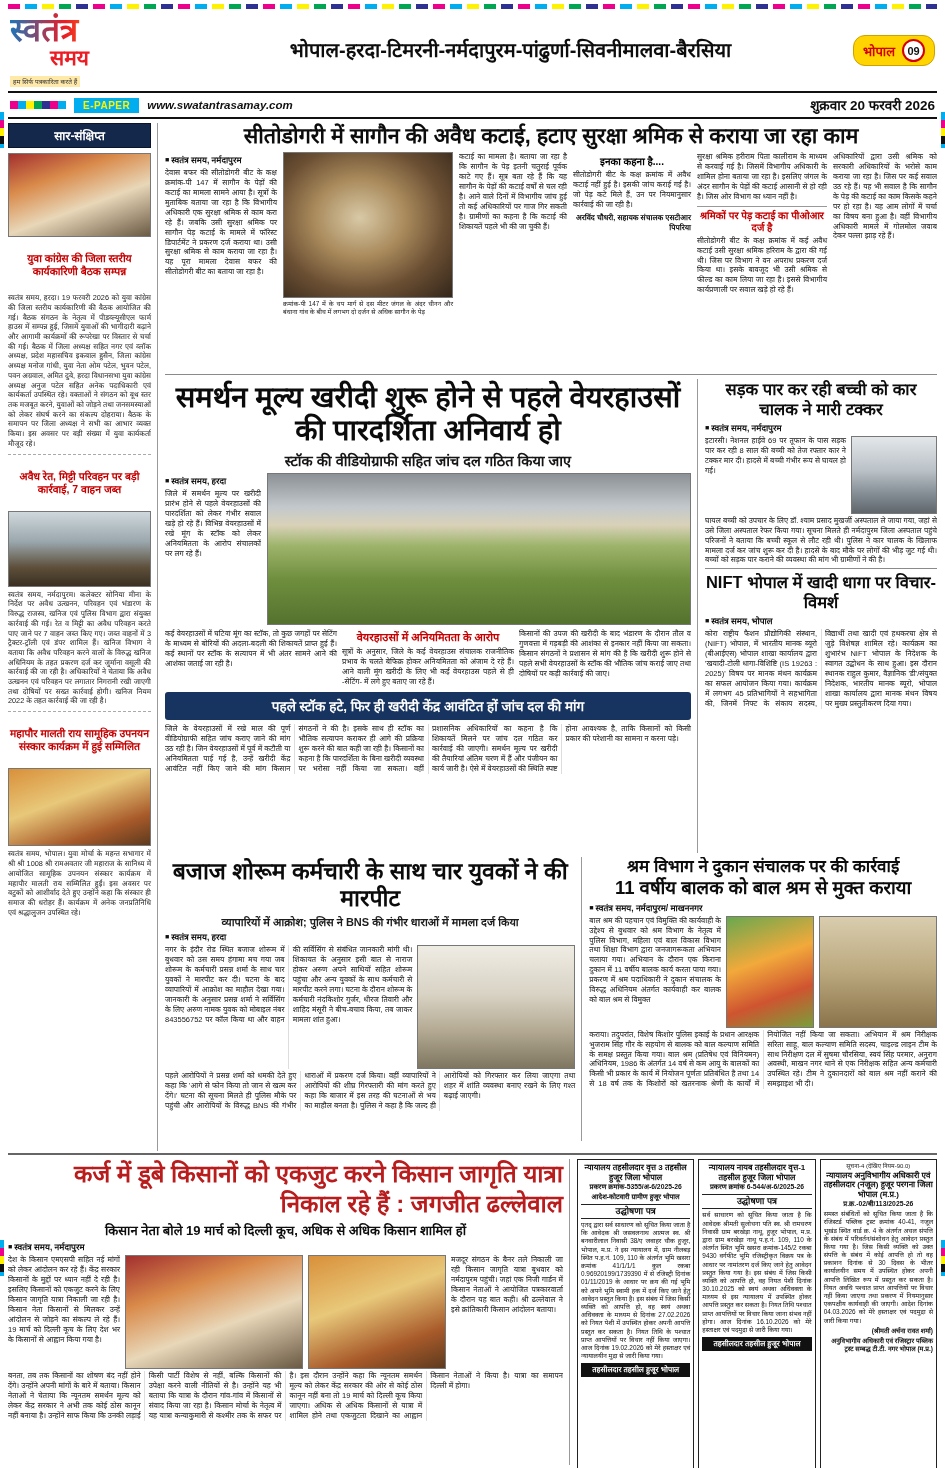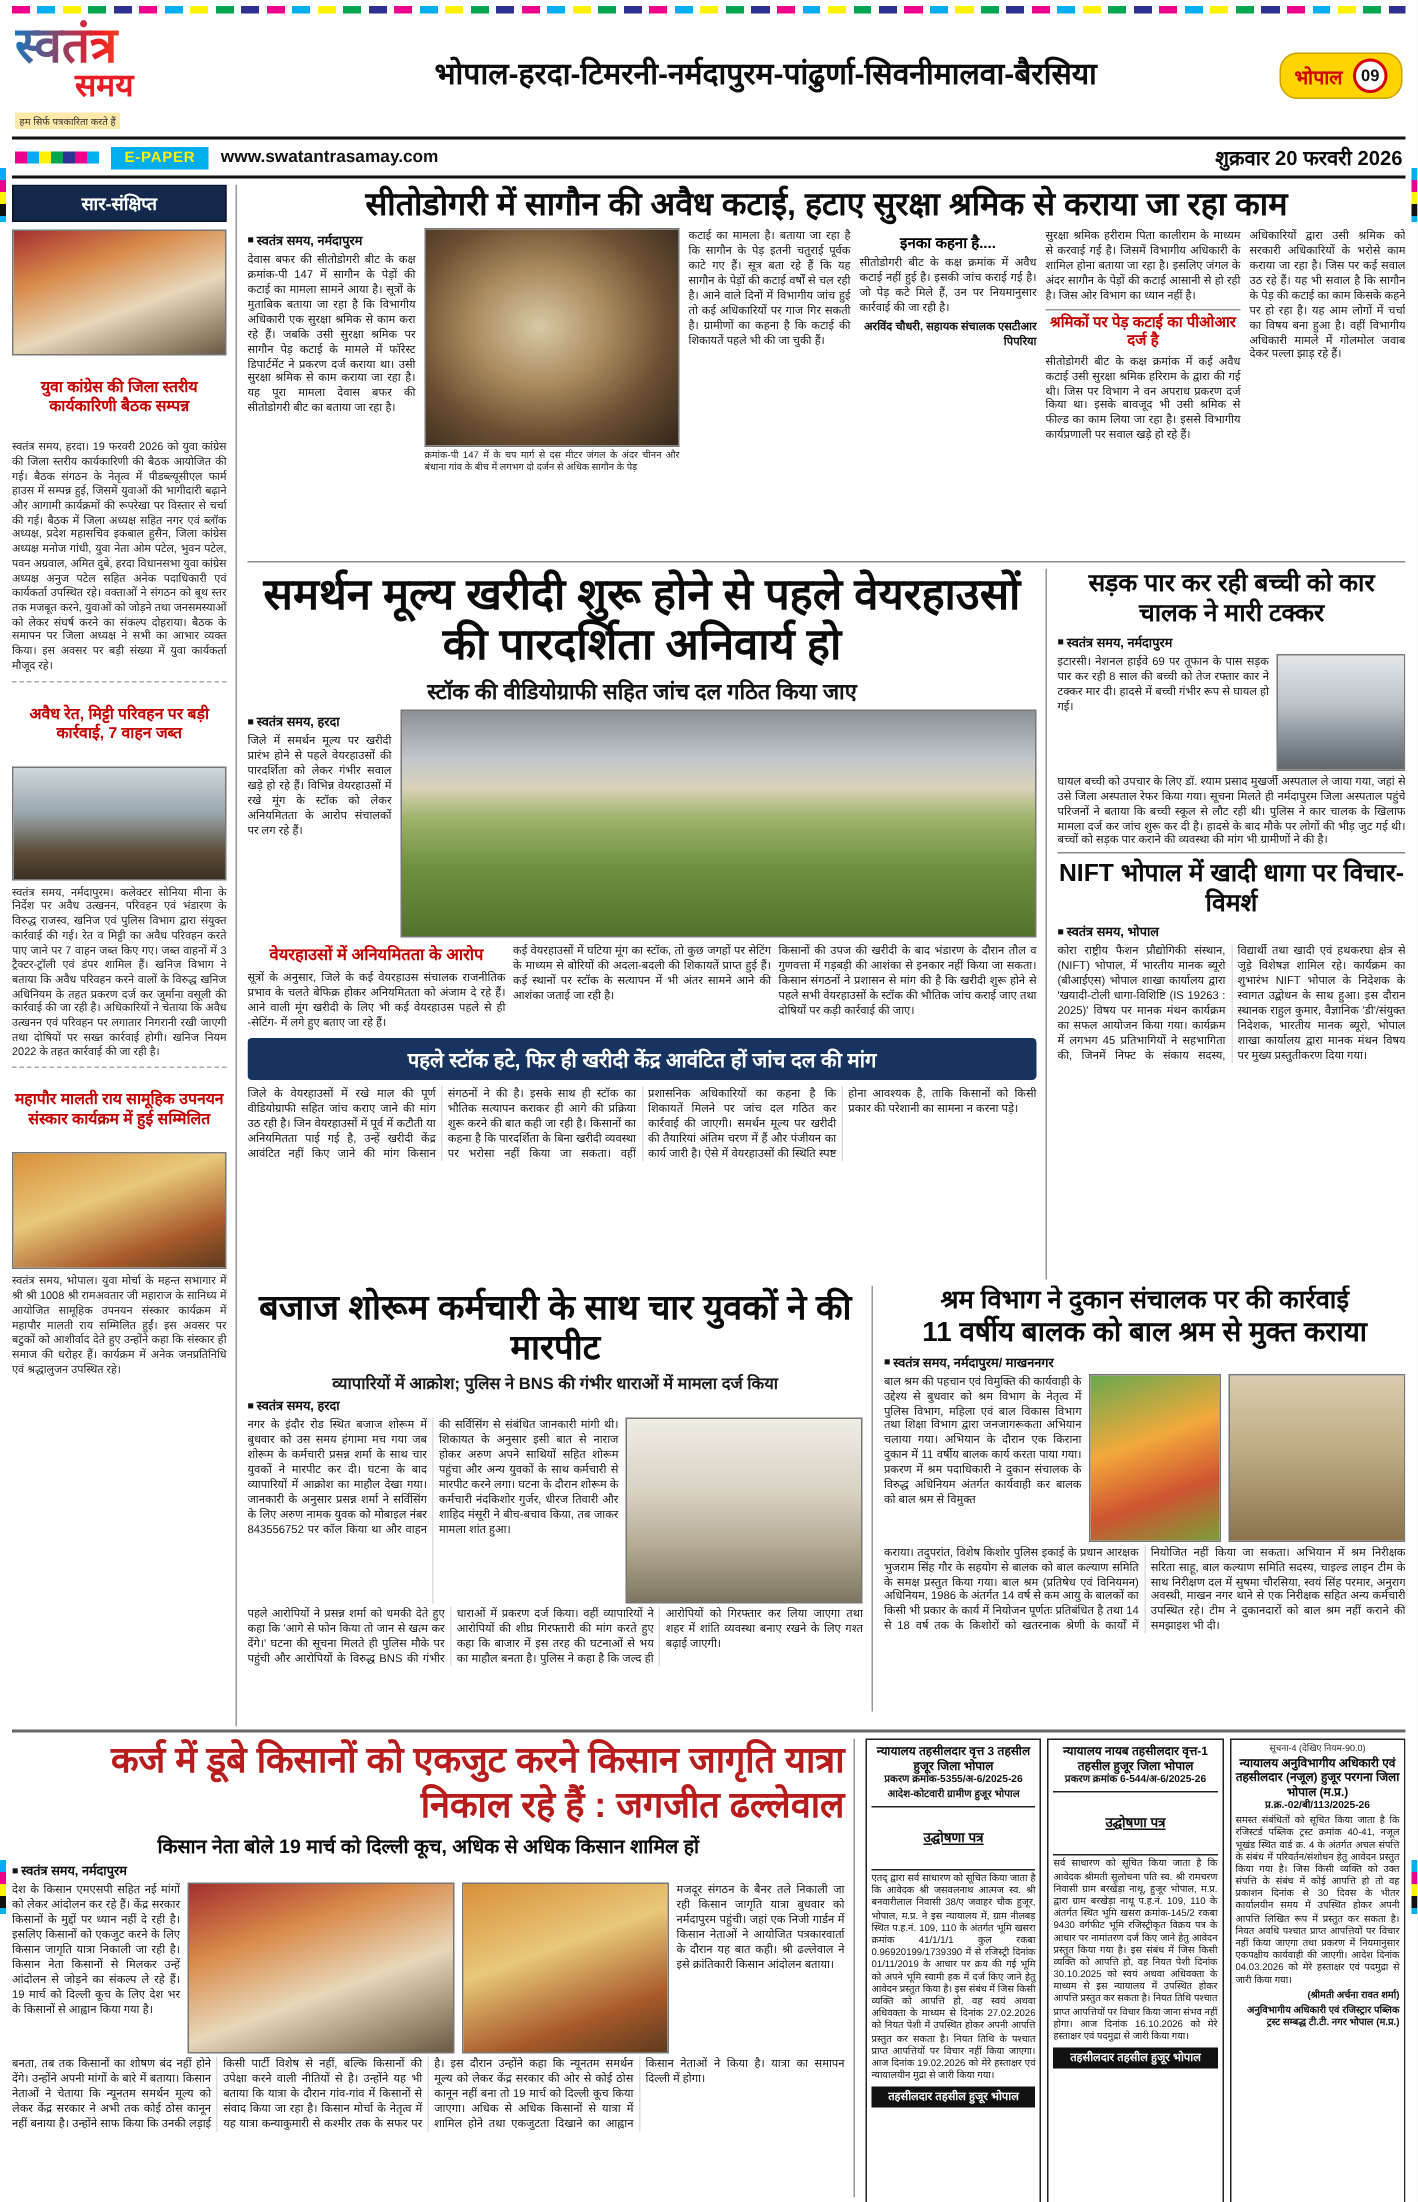--- a/index.html
+++ b/index.html
@@ -17,21 +17,21 @@
   .logo-bottom { font-size:21px; font-weight:800; color:#ec1c24; line-height:1; margin:1px 0 2px 40px; }
   .tagline { font-size:6.5px; color:#333; background:#ffe9a8; padding:1px 3px; display:inline-block; }
   .cities { flex:1; text-align:center; font-size:20px; font-weight:800; color:#0d0d0d; line-height:1.15; }
   .edition { background:#ffd400; border:1px solid #caa300; border-radius:12px; padding:3px 9px; display:flex; align-items:center; gap:7px; flex:0 0 auto; }
   .edition-name { color:#d40000; font-weight:800; font-size:13px; }
   .pageno { background:#fff; border:2px solid #d40000; border-radius:50%; width:23px; height:23px; display:flex; align-items:center; justify-content:center; font-size:11px; font-weight:800; color:#111; }
 
   .subhead { display:flex; align-items:center; gap:8px; padding:3px 2px; border-bottom:2px solid #111; }
   .mini-colorbar { width:56px; height:8px; background:repeating-linear-gradient(90deg,#ec008c 0 8px,#00aeef 8px 16px,#fff200 16px 24px,#00a651 24px 32px,#2e3192 32px 40px); }
   .epaper { background:#00aeef; color:#fff200; font-weight:800; font-size:10px; padding:2px 9px; letter-spacing:.5px; }
-  .website { font-weight:700; font-size:11.5px; color:#111; }
+  .website { font-weight:700; font-size:11.5px; color:#111;font-style:italic; }
   .date { margin-left:auto; font-weight:800; font-size:13.5px; color:#0d0d0d; }
 
   
   .content { display:flex; gap:7px; margin-top:4px; height:1028px; overflow:hidden; }
   .leftcol { flex:0 0 150px; width:150px; border-right:1px solid #999; padding-right:6px; overflow:hidden; }
   .maincol { flex:1; min-width:0; }
 
   .sidebar-title { background:#14284b; color:#fff; text-align:center; font-weight:800; font-size:12px; padding:3px 2px; border:1px solid #0a142b; }
   .side-story { margin-top:5px; border-bottom:1px dashed #aaa; padding-bottom:5px; }
   .side-h { color:#c60000; font-weight:800; font-size:10.5px; line-height:1.25; margin:15px 0; text-align:center; }
@@ -93,21 +93,21 @@
   
   .bottomrow { display:flex; gap:7px; height:316px; overflow:hidden; border-top:2px solid #666; padding-top:4px; margin-top:2px; }
   .farmer { flex:1; min-width:0; border-right:1px solid #999; padding-right:6px; }
   .hl-farmer { font-size:24px; font-weight:800; color:#b91c1c; text-align:right; line-height:1.25; }
   .farmer-sub { font-size:13px; font-weight:800; color:#0d0d0d; text-align:center; margin:2px 0; }
   .notices { flex:0 0 360px; width:360px; display:flex; gap:4px; }
   .notice { flex:1; border:1.5px solid #222; padding:3px; font-size:6.4px; line-height:1.28; text-align:justify; color:#111; overflow:hidden; }
   .notice-form { font-size:6px; text-align:center; color:#222; }
   .notice-court { font-weight:800; font-size:8px; text-align:center; line-height:1.2; color:#0c0c0c; }
   .notice-case { font-size:6.8px; text-align:center; font-weight:700; margin:1px 0; }
-  .notice-doc { font-weight:800; font-size:9px; text-align:center; border-top:1px solid #222; border-bottom:1px solid #222; margin:2px 0; padding:15px 0;text-decoration:underline; }
+  .notice-doc { font-weight:800; font-size:9px; text-align:center; border-top:1px solid #222; border-bottom:1px solid #222; margin:2px 0; padding:1px 0; }
   .notice-sig { background:#111; color:#fff; font-weight:700; font-size:7.5px; text-align:center; padding:2px; margin-top:3px; }
   .notice-sig2 { font-weight:700; font-size:6.5px; text-align:right; margin-top:2px; }
 
   .regmark { position:absolute; width:4px; height:36px; background:repeating-linear-gradient(180deg,#00aeef 0 8px,#ec008c 8px 16px,#fff200 16px 24px,#111 24px 32px); }
   .regmark.r1 { left:0; top:112px; } .regmark.r2 { right:0; top:112px; }
   .regmark.r3 { left:0; top:1240px; } .regmark.r4 { right:0; top:1240px; }
 </style>
 </head>
 <body>
 
@@ -201,25 +201,25 @@
           <div class="wh-sub">स्टॉक की वीडियोग्राफी सहित जांच दल गठित किया जाए</div>
           <div class="wh-top">
             <div style="flex:0 0 96px">
               <div class="byline">स्वतंत्र समय, हरदा</div>
               <div class="bt">जिले में समर्थन मूल्य पर खरीदी प्रारंभ होने से पहले वेयरहाउसों की पारदर्शिता को लेकर गंभीर सवाल खड़े हो रहे हैं। विभिन्न वेयरहाउसों में रखे मूंग के स्टॉक को लेकर अनियमितता के आरोप संचालकों पर लग रहे हैं।</div>
             </div>
             <div class="photo ph-warehouse" style="flex:1;height:152px"></div>
           </div>
           <div class="flexrow" style="margin-top:4px">
             <div style="flex:1">
+              <div class="bt">कई वेयरहाउसों में घटिया मूंग का स्टॉक, तो कुछ जगहों पर सेटिंग के माध्यम से बोरियों की अदला-बदली की शिकायतें प्राप्त हुई हैं। कई स्थानों पर स्टॉक के सत्यापन में भी अंतर सामने आने की आशंका जताई जा रही है।</div>
+            </div>
+            <div style="flex:1">
               <div class="red-sub">वेयरहाउसों में अनियमितता के आरोप</div>
               <div class="bt">सूत्रों के अनुसार, जिले के कई वेयरहाउस संचालक राजनीतिक प्रभाव के चलते बेफिक्र होकर अनियमितता को अंजाम दे रहे हैं। आने वाली मूंग खरीदी के लिए भी कई वेयरहाउस पहले से ही -सेटिंग- में लगे हुए बताए जा रहे हैं।</div>
-            </div>
-            <div style="flex:1">
-              <div class="bt">कई वेयरहाउसों में घटिया मूंग का स्टॉक, तो कुछ जगहों पर सेटिंग के माध्यम से बोरियों की अदला-बदली की शिकायतें प्राप्त हुई हैं। कई स्थानों पर स्टॉक के सत्यापन में भी अंतर सामने आने की आशंका जताई जा रही है।</div>
             </div>
             <div style="flex:1">
               <div class="bt">किसानों की उपज की खरीदी के बाद भंडारण के दौरान तौल व गुणवत्ता में गड़बड़ी की आशंका से इनकार नहीं किया जा सकता। किसान संगठनों ने प्रशासन से मांग की है कि खरीदी शुरू होने से पहले सभी वेयरहाउसों के स्टॉक की भौतिक जांच कराई जाए तथा दोषियों पर कड़ी कार्रवाई की जाए।</div>
             </div>
           </div>
           <div class="banner">पहले स्टॉक हटे, फिर ही खरीदी केंद्र आवंटित हों जांच दल की मांग</div>
           <div class="bt cols-4">जिले के वेयरहाउसों में रखे माल की पूर्ण वीडियोग्राफी सहित जांच कराए जाने की मांग उठ रही है। जिन वेयरहाउसों में पूर्व में कटौती या अनियमितता पाई गई है, उन्हें खरीदी केंद्र आवंटित नहीं किए जाने की मांग किसान संगठनों ने की है। इसके साथ ही स्टॉक का भौतिक सत्यापन कराकर ही आगे की प्रक्रिया शुरू करने की बात कही जा रही है। किसानों का कहना है कि पारदर्शिता के बिना खरीदी व्यवस्था पर भरोसा नहीं किया जा सकता। वहीं प्रशासनिक अधिकारियों का कहना है कि शिकायतें मिलने पर जांच दल गठित कर कार्रवाई की जाएगी। समर्थन मूल्य पर खरीदी की तैयारियां अंतिम चरण में हैं और पंजीयन का कार्य जारी है। ऐसे में वेयरहाउसों की स्थिति स्पष्ट होना आवश्यक है, ताकि किसानों को किसी प्रकार की परेशानी का सामना न करना पड़े।</div>
         </section>
 
         <div class="rcol">

